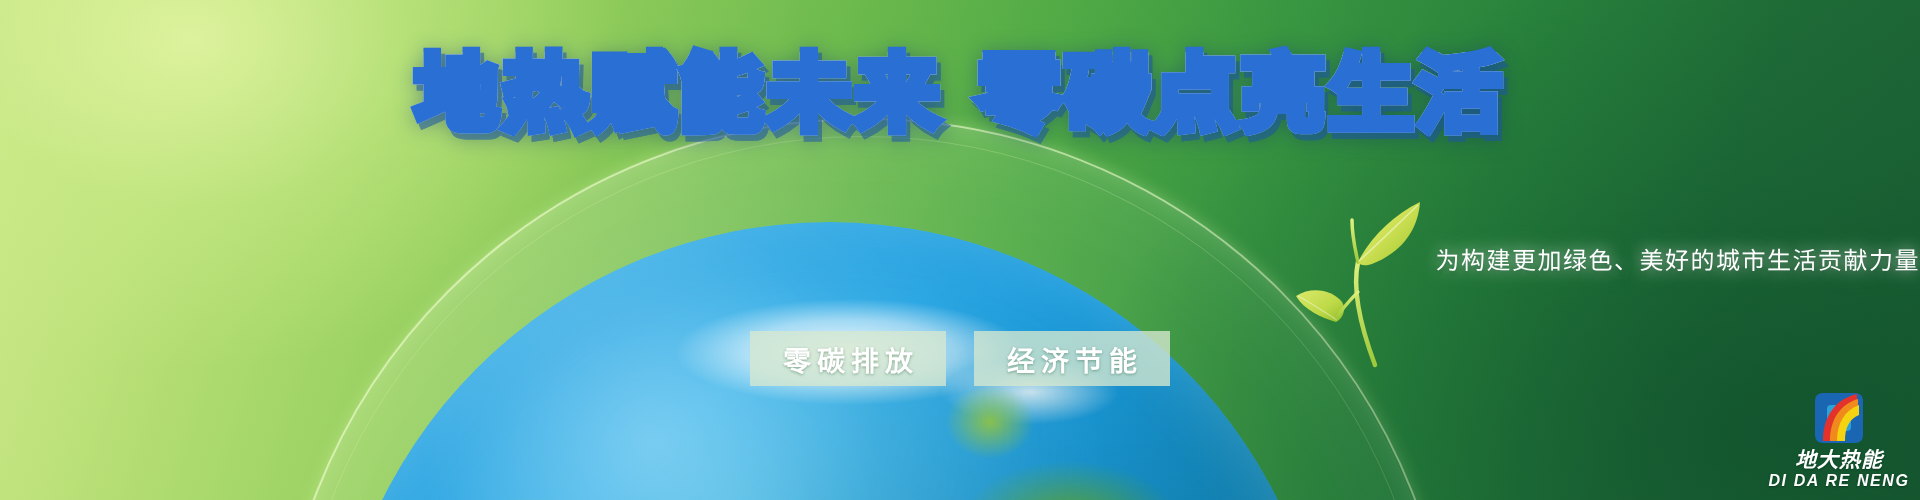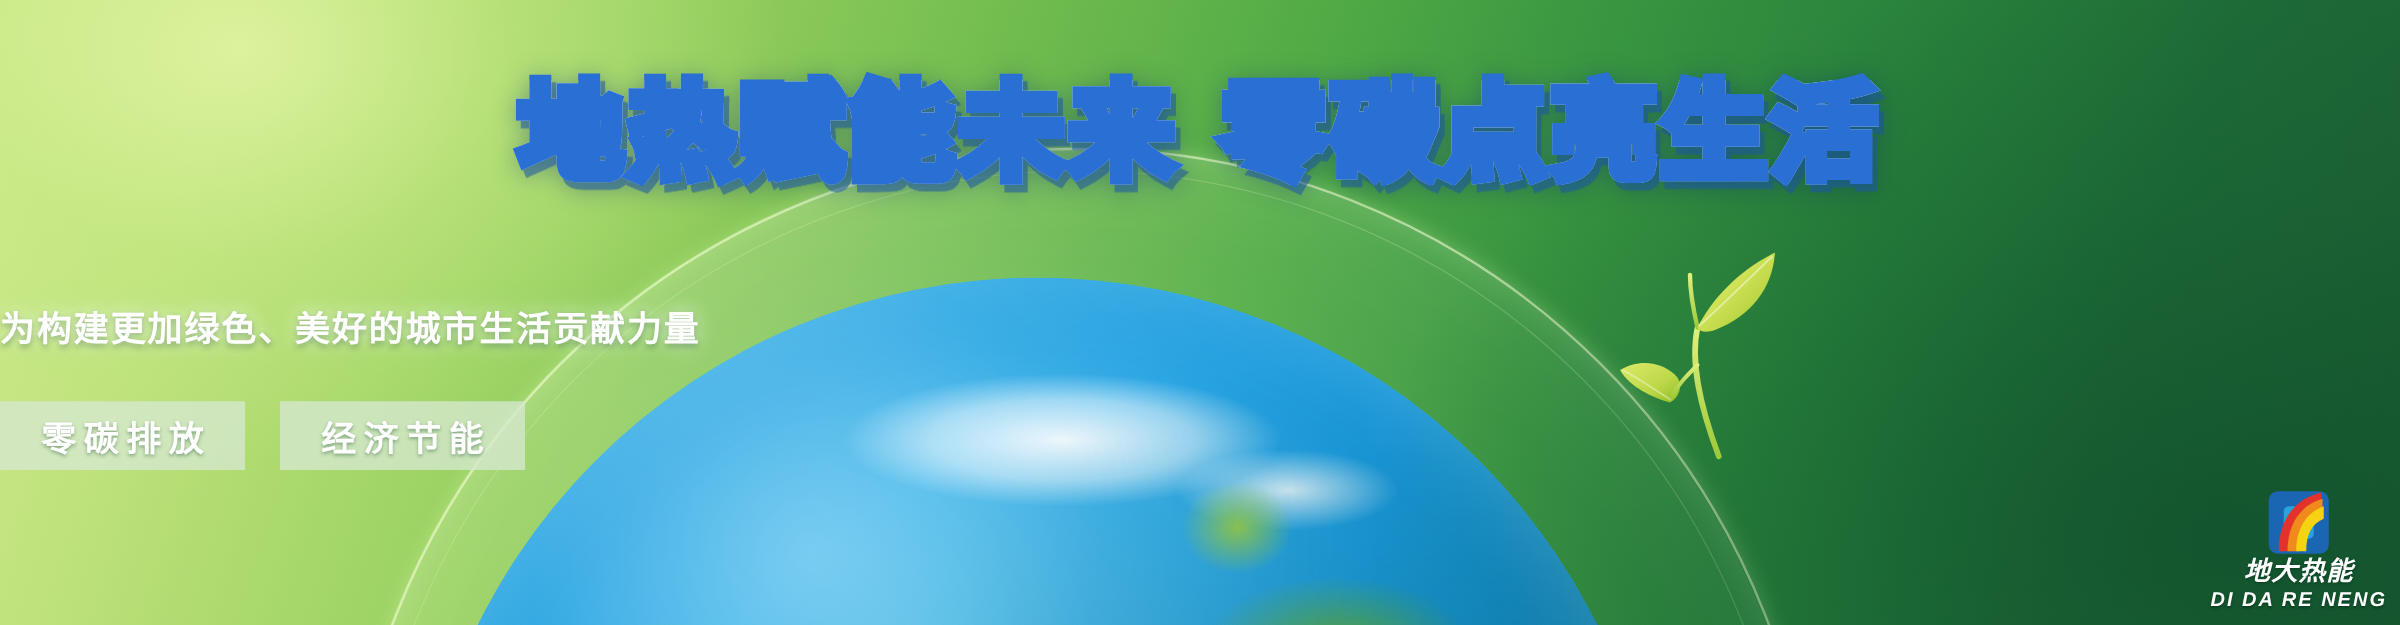--- a/index.html
+++ b/index.html
@@ -116,21 +116,21 @@
     box-shadow:inset 0 0 70px rgba(180,235,255,.30),
                0 0 40px rgba(150,225,255,.22);
   }
 
   
   .sprout{position:absolute;left:1240px;top:150px;width:330px;height:330px;pointer-events:none;}
 
   
   .title{
     position:absolute;
-    left:0;right:0;top:64px;
+    left:0;right:0;top:52px;
     text-align:center;
     font-size:84px;
     font-weight:bold;
     letter-spacing:4px;
     line-height:1;
     font-family:"DejaVu Sans","Liberation Sans",sans-serif;
     background:linear-gradient(180deg,#ffffff 0%,#ffffff 42%,#f2f8ff 54%,#cfe2fb 76%,#a9ccf6 100%);
     -webkit-background-clip:text;background-clip:text;
     -webkit-text-fill-color:transparent;color:transparent;
     paint-order:stroke fill;
@@ -138,37 +138,37 @@
     filter:drop-shadow(4px 6px 0 rgba(30,85,165,.55))
            drop-shadow(0 2px 10px rgba(10,45,110,.35));
     white-space:nowrap;
   }
   .title-sep{display:inline-block;width:34px;}
 
   
   .subtitle{
     position:absolute;
     left:0;right:0;top:241px;
-    text-align:left;
-    font-size:28px;
-    font-weight:bold;
+    text-align:right;
+    font-size:24px;
+    font-weight:normal;
     letter-spacing:1.5px;
     color:#ffffff;
     font-family:"DejaVu Sans","Liberation Sans",sans-serif;
     text-shadow:0 0 14px rgba(255,255,255,.55),
                 0 0 26px rgba(210,255,200,.40),
                 0 2px 5px rgba(0,50,25,.45);
     white-space:nowrap;
   }
 
   
   .tags{
     position:absolute;
-    left:0;right:0;top:321px;
-    display:flex;align-items:center;
+    left:0;right:0;top:331px;
+    display:flex;justify-content:center;align-items:center;
     gap:28px;
   }
   .tag{
     width:196px;height:55px;
     display:flex;align-items:center;justify-content:center;
     background:rgba(214,232,207,.78);
     color:#ffffff;
     font-size:28px;
     font-weight:bold;
     letter-spacing:6px;
@@ -184,21 +184,21 @@
     right:22px;bottom:8px;
     width:118px;
     display:flex;flex-direction:column;align-items:center;
     pointer-events:auto;
   }
   .logo-mark{width:60px;height:56px;display:block;}
   .logo-cn{
     margin-top:2px;
     font-size:21px;font-weight:bold;font-style:italic;
     letter-spacing:1px;color:#ffffff;
-    font-family:Liberation Mono, monospace;
+    font-family:Liberation Sans, sans-serif;
     text-shadow:0 1px 2px rgba(0,40,20,.55);
     line-height:1.05;
     white-space:nowrap;
   }
   .logo-en{
     font-size:16px;font-weight:bold;font-style:italic;
     letter-spacing:1.6px;color:#ffffff;
     font-family:"Liberation Sans",sans-serif;
     text-shadow:0 1px 2px rgba(0,40,20,.55);
     line-height:1.3;

